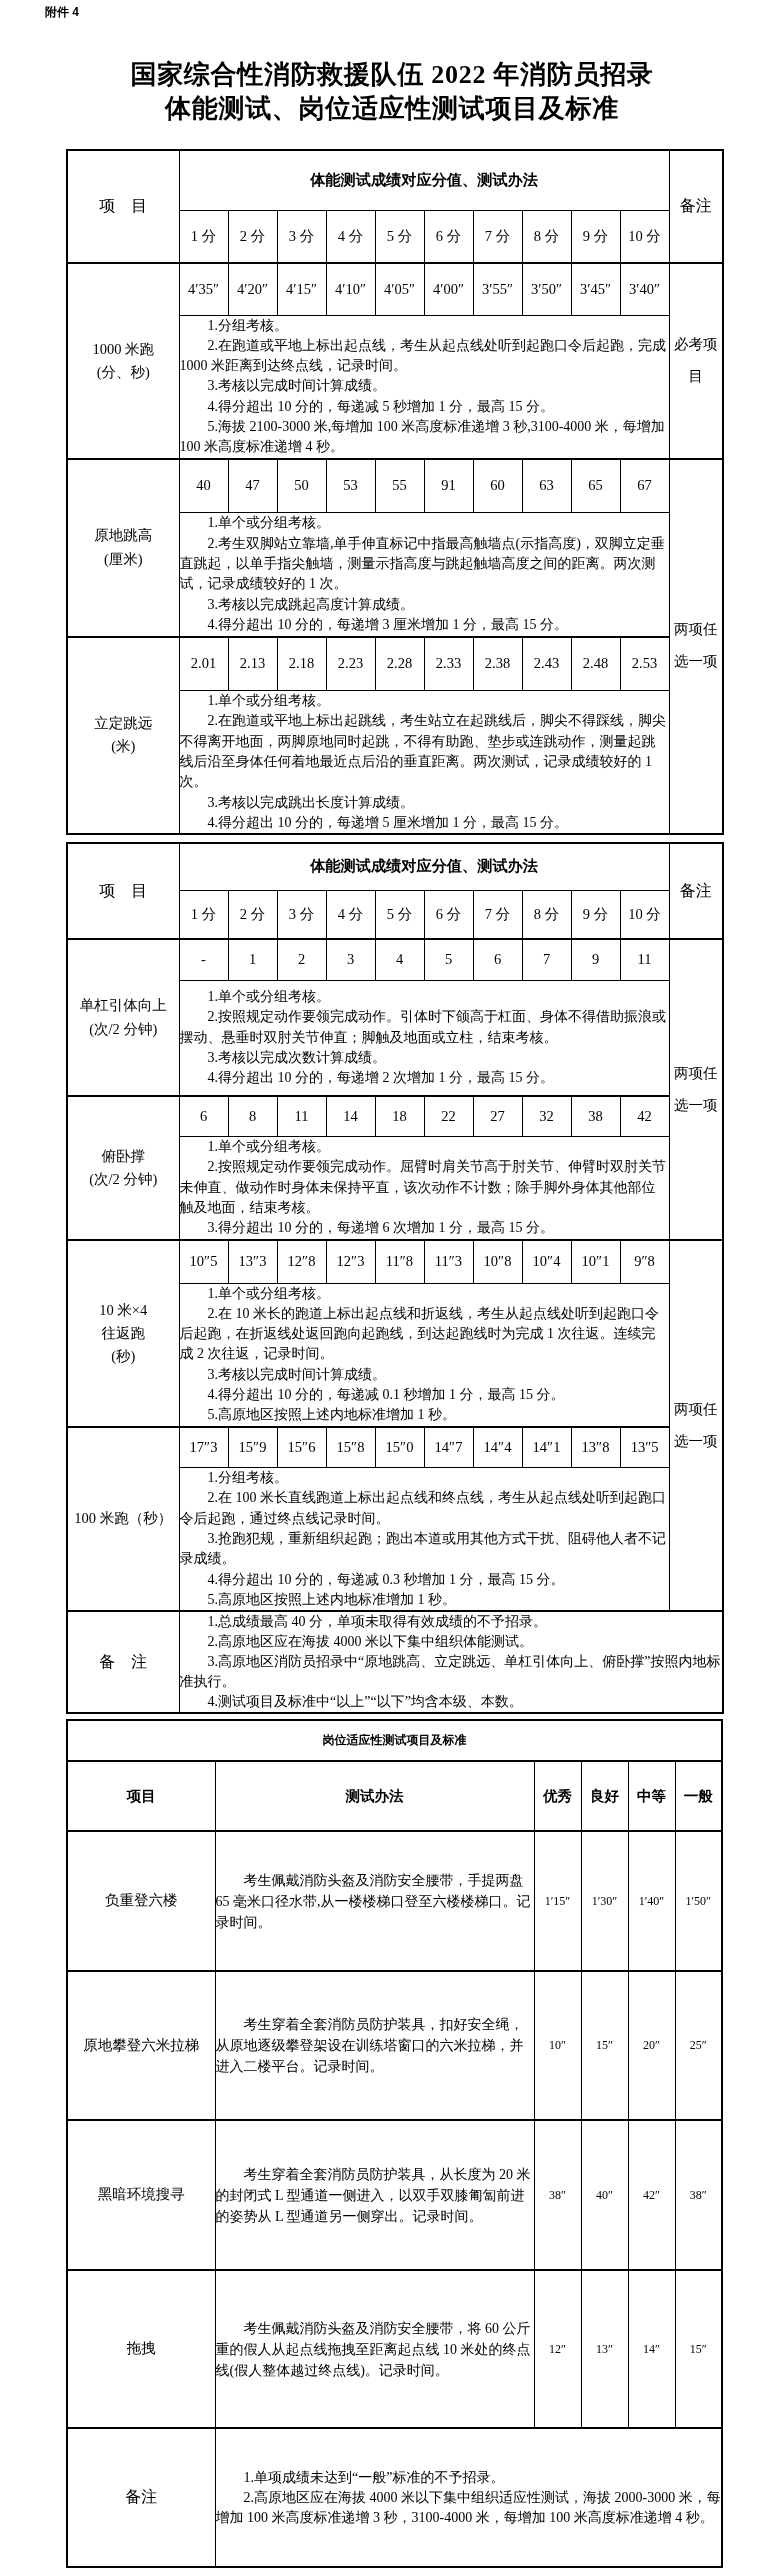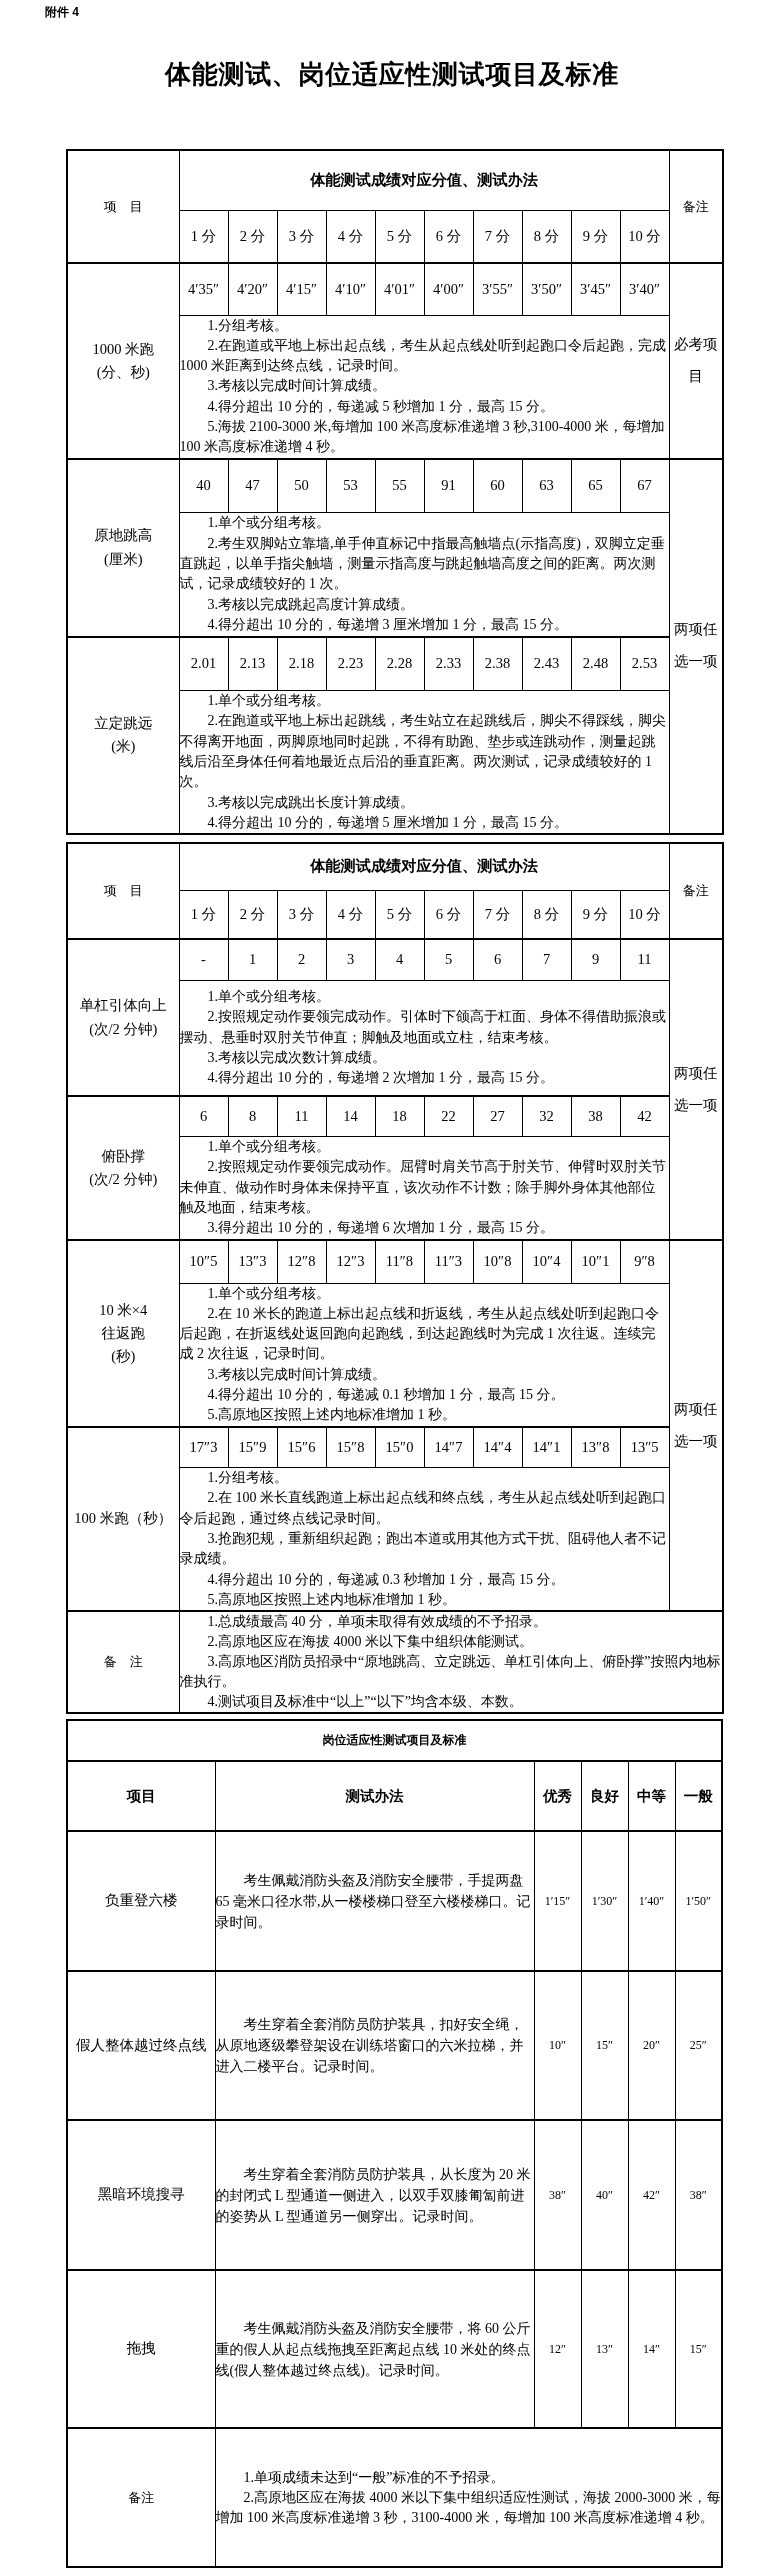--- a/index.html
+++ b/index.html
@@ -9,21 +9,21 @@
   .attachment { position:absolute; left:45px; top:4.4px; font-size:12px; font-weight:bold;
                 font-family:"Liberation Sans","DejaVu Sans",sans-serif; }
   .doc-title { position:absolute; top:58px; left:0; width:784px; text-align:center;
                font-size:26px; font-weight:bold; line-height:34px; letter-spacing:0.7px; }
 
   table.tbl { position:absolute; left:66px; width:655px; border-collapse:collapse;
               table-layout:fixed; border:2.9px solid #000; background:#fff; }
   table.tbl td { border:1.1px solid #000; vertical-align:middle; padding:0; overflow:hidden; }
   tr.major > td { border-top-width:2.2px; }
   .hdr-sans { font-family:"Liberation Sans","DejaVu Sans",sans-serif; font-weight:bold; font-size:15.2px; text-align:center; }
-  .hdr-serif { font-size:13px; text-align:center;margin-left:36px; }
+  .hdr-serif { font-size:16px; text-align:center;margin-left:36px; }
   .score-h { font-size:14.5px; text-align:center; }
   .item { font-size:14.5px; text-align:center; white-space:pre-line; line-height:1.6; }
   .val  { font-size:14.5px; text-align:center; }
   .remark { font-size:14.5px; text-align:center; line-height:2.2; padding:0 11px; word-break:break-all; }
   .methods, .notes { padding:2.9px 8.7px; }
   .methods p, .notes p { margin:0; text-indent:2em; font-size:14px; line-height:20.3px; text-align:left; }
   .notes p { line-height:20px; }
 
   #t1 { top:149px; }
   #t2 { top:842px; }
@@ -35,20 +35,21 @@
   .m3 p { line-height:21px; }
 </style>
 </head>
 <body>
 
 <div class="page">
 
   <div class="attachment">附件 4</div>
 
   <div class="doc-title">
+    <div>国家综合性消防救援队伍 2022 年消防员招录</div>
     <div>体能测试、岗位适应性测试项目及标准</div>
   </div>
 
   <table class="tbl" id="t1">
     <colgroup>
       <col style="width:112px">
       <col style="width:49px">
         <col style="width:49px">
         <col style="width:49px">
         <col style="width:49px">
@@ -79,21 +80,21 @@
       <td class="score-h">10 分</td>
     </tr>
 
     <tr style="height:52px" class="major">
       <td rowspan="2" class="item">1000 米跑
 (分、秒)</td>
       <td class="val">4′35″</td>
       <td class="val">4′20″</td>
       <td class="val">4′15″</td>
       <td class="val">4′10″</td>
-      <td class="val">4′01″</td>
+      <td class="val">4′05″</td>
       <td class="val">4′00″</td>
       <td class="val">3′55″</td>
       <td class="val">3′50″</td>
       <td class="val">3′45″</td>
       <td class="val">3′40″</td>
       <td rowspan="2" class="remark">必考项目</td>
     </tr>
     <tr style="height:142px">
       <td colspan="10" class="methods">
             <p>1.分组考核。</p>
@@ -321,21 +322,21 @@
       <td class="methods m3">
             <p>考生佩戴消防头盔及消防安全腰带，手提两盘 65 毫米口径水带,从一楼楼梯口登至六楼楼梯口。记录时间。</p>
           </td>
       <td class="grade">1′15″</td>
       <td class="grade">1′30″</td>
       <td class="grade">1′40″</td>
       <td class="grade">1′50″</td>
     </tr>
 
     <tr style="height:149px" class="major">
-      <td class="item">假人整体越过终点线</td>
+      <td class="item">原地攀登六米拉梯</td>
       <td class="methods m3">
             <p>考生穿着全套消防员防护装具，扣好安全绳，从原地逐级攀登架设在训练塔窗口的六米拉梯，并进入二楼平台。记录时间。</p>
           </td>
       <td class="grade">10″</td>
       <td class="grade">15″</td>
       <td class="grade">20″</td>
       <td class="grade">25″</td>
     </tr>
 
     <tr style="height:150px" class="major">

